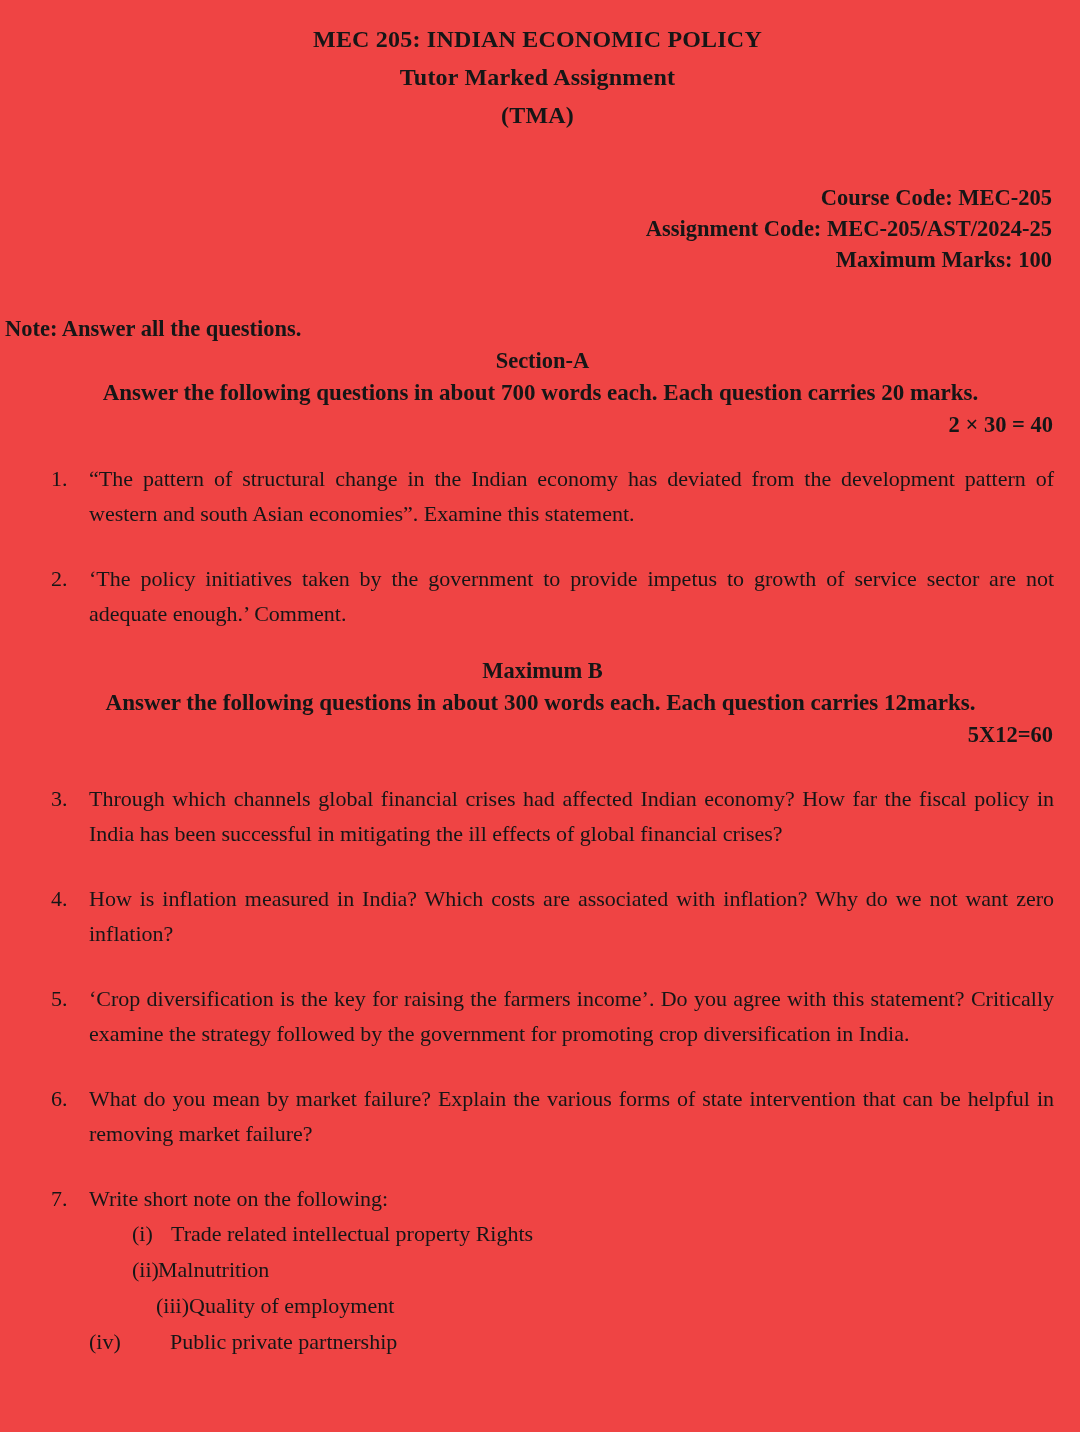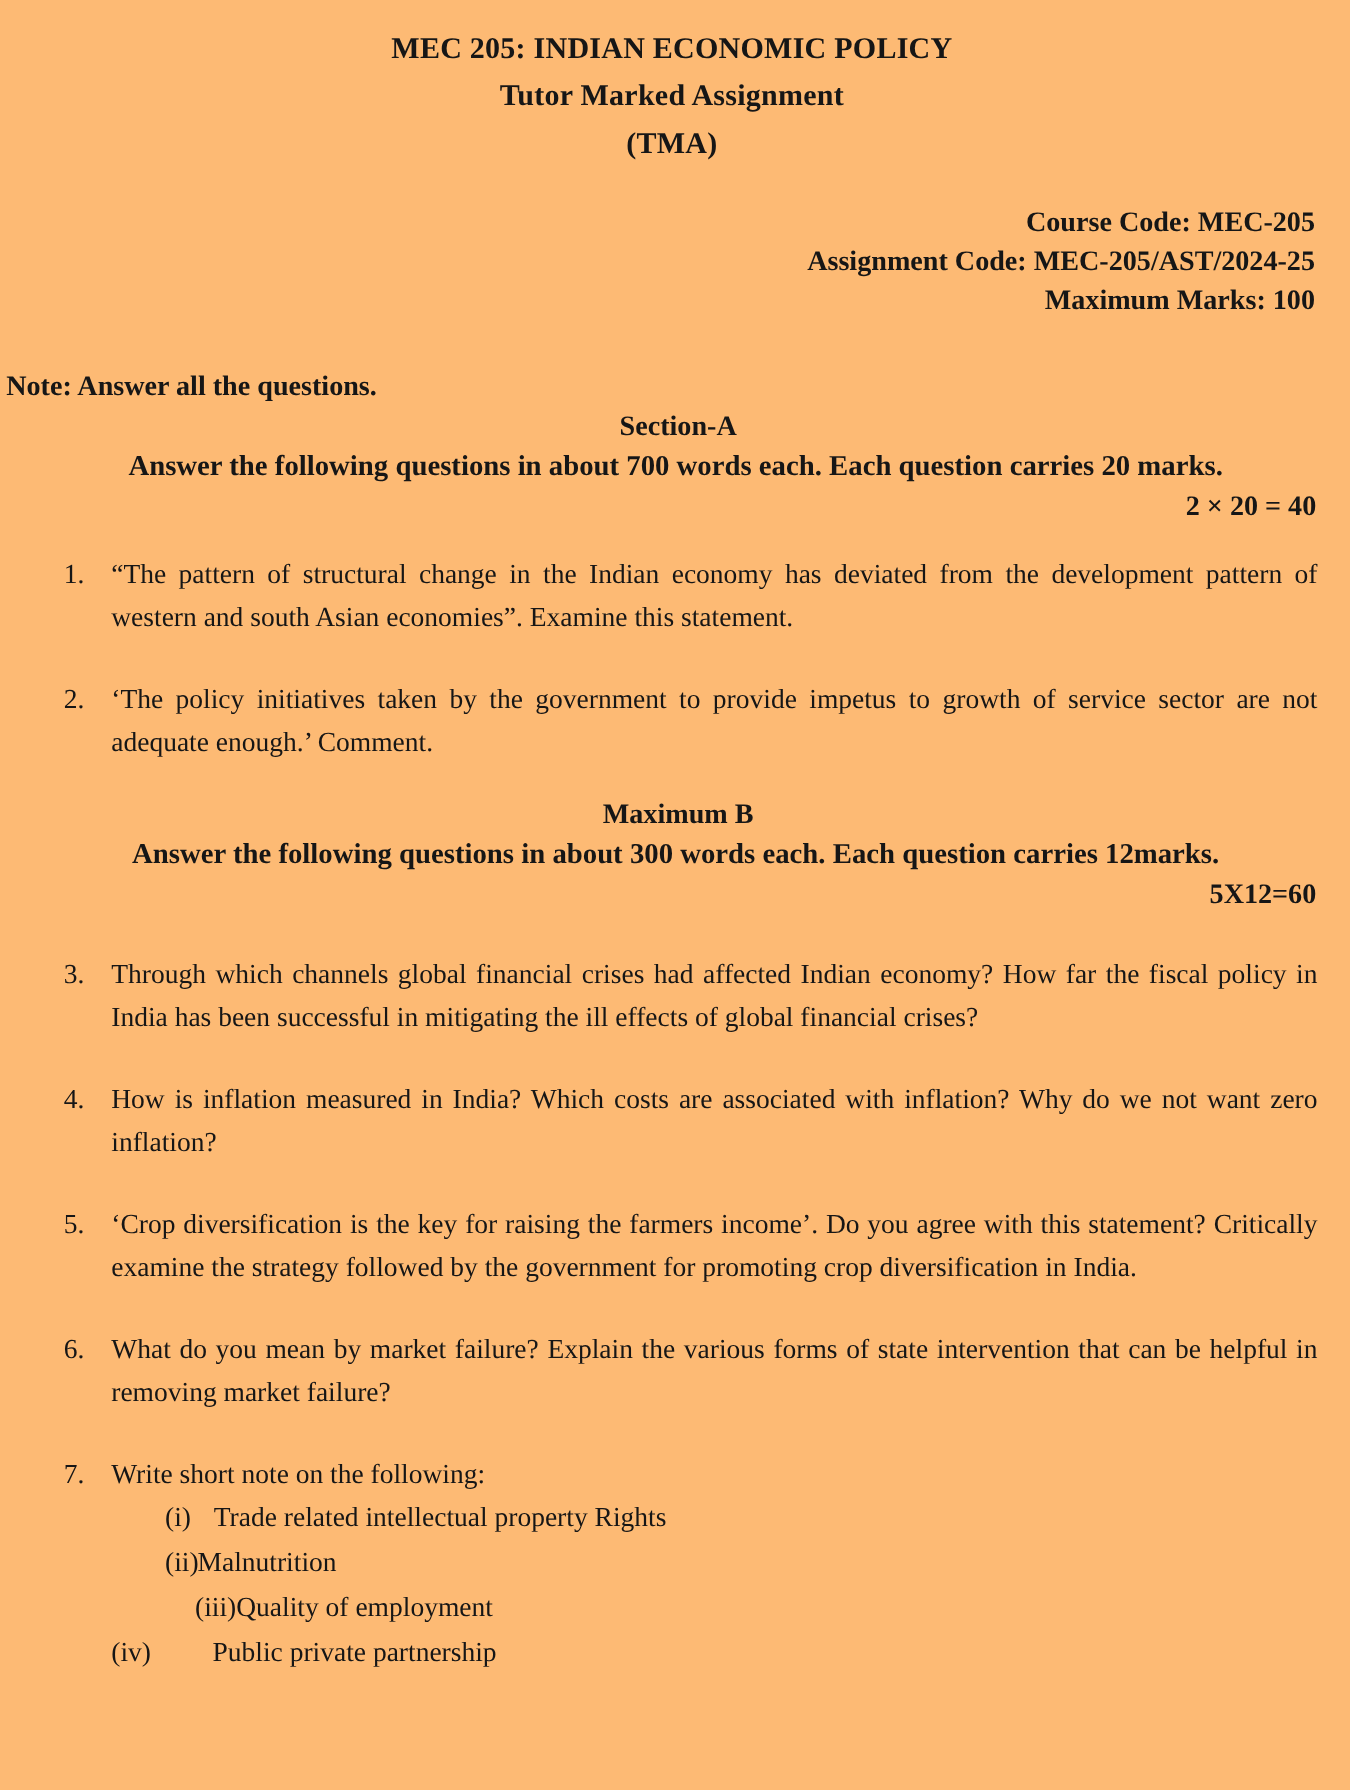--- a/index.html
+++ b/index.html
@@ -10,34 +10,34 @@
   body {
     width: 1080px; height: 1432px;
     overflow: hidden;
     font-family: "Liberation Serif", "DejaVu Serif", serif;
     font-size: 22px; line-height: 35px;
     color: #161616;
   }
   .page {
     width: 1080px; height: 1432px;
     padding: 20px 0 0 5px;
-    background: #fdba74;
+    background: #ef4444;
   }
 
   
   .title-block { text-align: center; padding-right: 10px; }
   .title-line {
     font-weight: bold;
     font-size: 24px; line-height: 38px;
     letter-spacing: 0.2px;
   }
 
   
   .codes-block {
-    margin-top: 28px;
+    margin-top: 48px;
     text-align: right;
     font-weight: bold;
     font-size: 22.5px; line-height: 31px;
     padding-right: 28px;
   }
 
   
   .note-line {
     margin-top: 38px;
     font-weight: bold;
@@ -99,21 +99,21 @@
     <div>Course Code: MEC-205</div>
     <div>Assignment Code: MEC-205/AST/2024-25</div>
     <div>Maximum Marks: 100</div>
   </div>
 
   <div class="note-line">Note: Answer all the questions.</div>
 
   <div class="section-a-block">
     <div class="sec-heading">Section-A</div>
     <div class="sec-instruction">Answer the following questions in about 700 words each. Each question carries 20 marks.</div>
-    <div class="sec-marks">2 × 20 = 40</div>
+    <div class="sec-marks">2 × 30 = 40</div>
 
     <div class="qlist-a">
       <div class="question">
         <span class="qnum">1.</span>
         <span class="qtext">“The pattern of structural change in the Indian economy has deviated from the development pattern of western and south Asian economies”. Examine this statement.</span>
       </div>
       <div class="question last">
         <span class="qnum">2.</span>
         <span class="qtext">‘The policy initiatives taken by the government to provide impetus to growth of service sector are not adequate enough.’ Comment.</span>
       </div>

